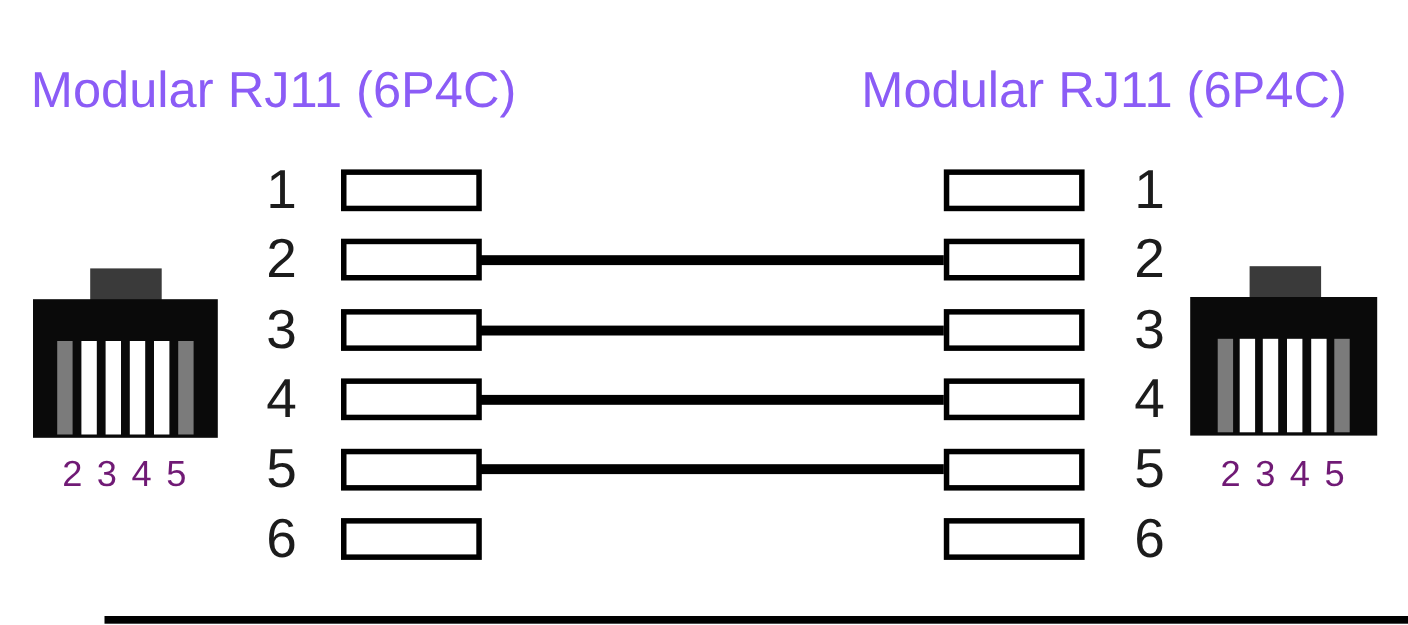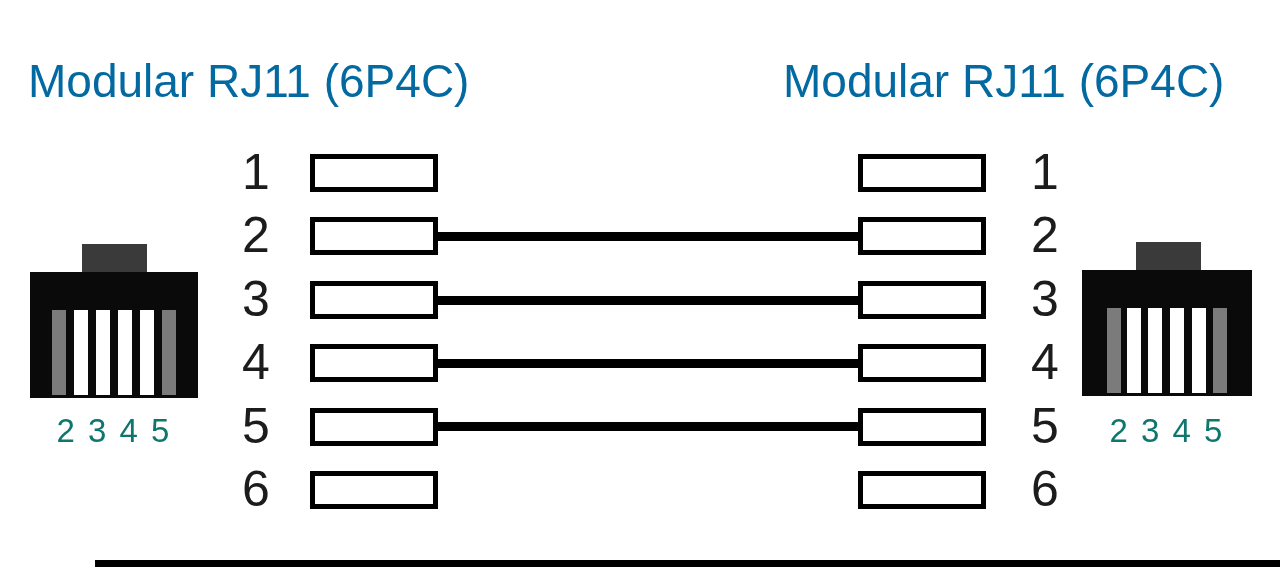--- a/index.html
+++ b/index.html
@@ -1,39 +1,39 @@
 <!DOCTYPE html>
 <html><head>
 <meta charset="utf-8">
 <style>
   html,body{margin:0;padding:0;}
   body{font-family:"Liberation Sans","DejaVu Sans",sans-serif;background:#ffffff;}
   .canvas{position:relative;width:1280px;height:568px;background:#ffffff;overflow:hidden;}
 
-  .title{position:absolute;top:55px;font-size:46px;line-height:1.15;color:#0369a1;white-space:nowrap;}
+  .title{position:absolute;top:55px;font-size:46px;line-height:1.15;color:#8b5cf6;white-space:nowrap;}
   .title.l{left:28px;}
   .title.r{left:783px;}
 
   .pnum{position:absolute;width:50px;font-size:50px;line-height:1;color:#1c1c1c;text-align:center;}
   .pnum.l{left:231px;}
   .pnum.r{left:1020px;}
 
   .pbox{position:absolute;width:128px;height:38px;background:#ffffff;border:5px solid #000000;box-sizing:border-box;}
   .pbox.l{left:310px;}
   .pbox.r{left:858px;}
 
   .wire{position:absolute;left:434px;width:428px;height:9px;background:#000000;}
 
   .conn{position:absolute;}
   .conn .tab{position:absolute;top:0;width:65px;height:30px;background:#3a3a3a;}
   .conn .cbody{position:absolute;top:28px;width:168px;height:126px;background:#0a0a0a;}
   .conn .slot{position:absolute;top:38px;width:14px;height:85px;}
   .conn .slot.outer{background:#7b7b7b;}
   .conn .slot.inner{background:#ffffff;}
-  .conn .pins-label{position:absolute;left:0;font-size:33px;line-height:1;letter-spacing:2px;color:#0f766e;text-align:center;white-space:nowrap;}
+  .conn .pins-label{position:absolute;left:0;font-size:33px;line-height:1;letter-spacing:2px;color:#701a75;text-align:center;white-space:nowrap;}
 
   .conn.left{left:30px;top:244px;width:168px;}
   .conn.left .tab{left:52px;}
   .conn.left .cbody{left:0;}
   .conn.left .s1{left:22px;} .conn.left .s2{left:44px;} .conn.left .s3{left:66px;}
   .conn.left .s4{left:88px;} .conn.left .s5{left:110px;} .conn.left .s6{left:132px;}
   .conn.left .pins-label{top:170px;width:168px;}
 
   .conn.right{left:1082px;top:242px;width:170px;}
   .conn.right .tab{left:54px;}

